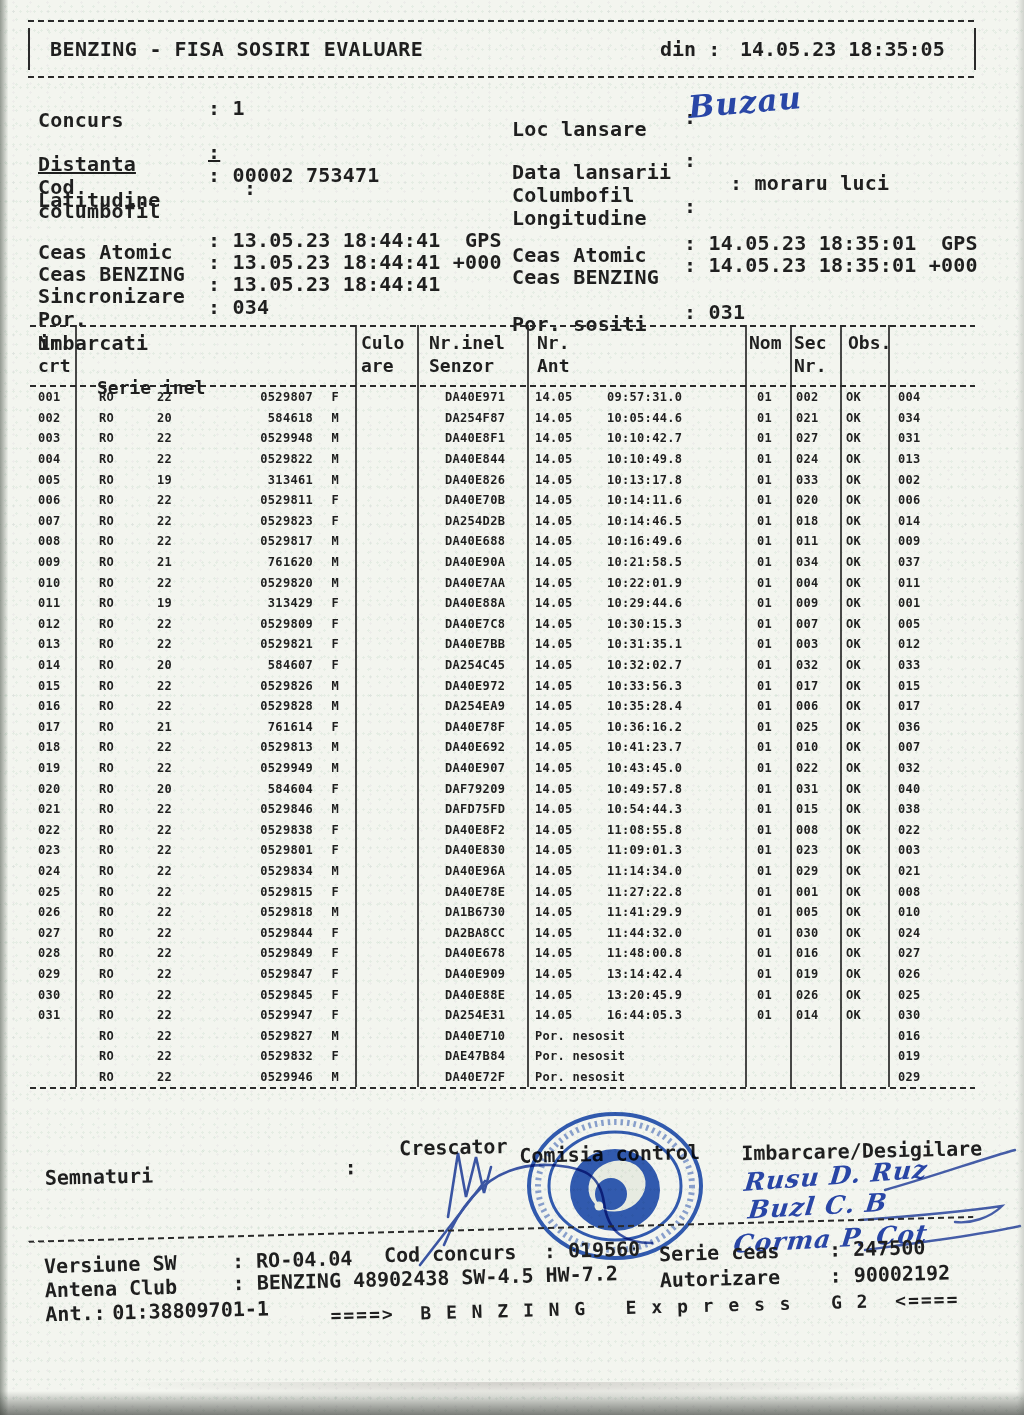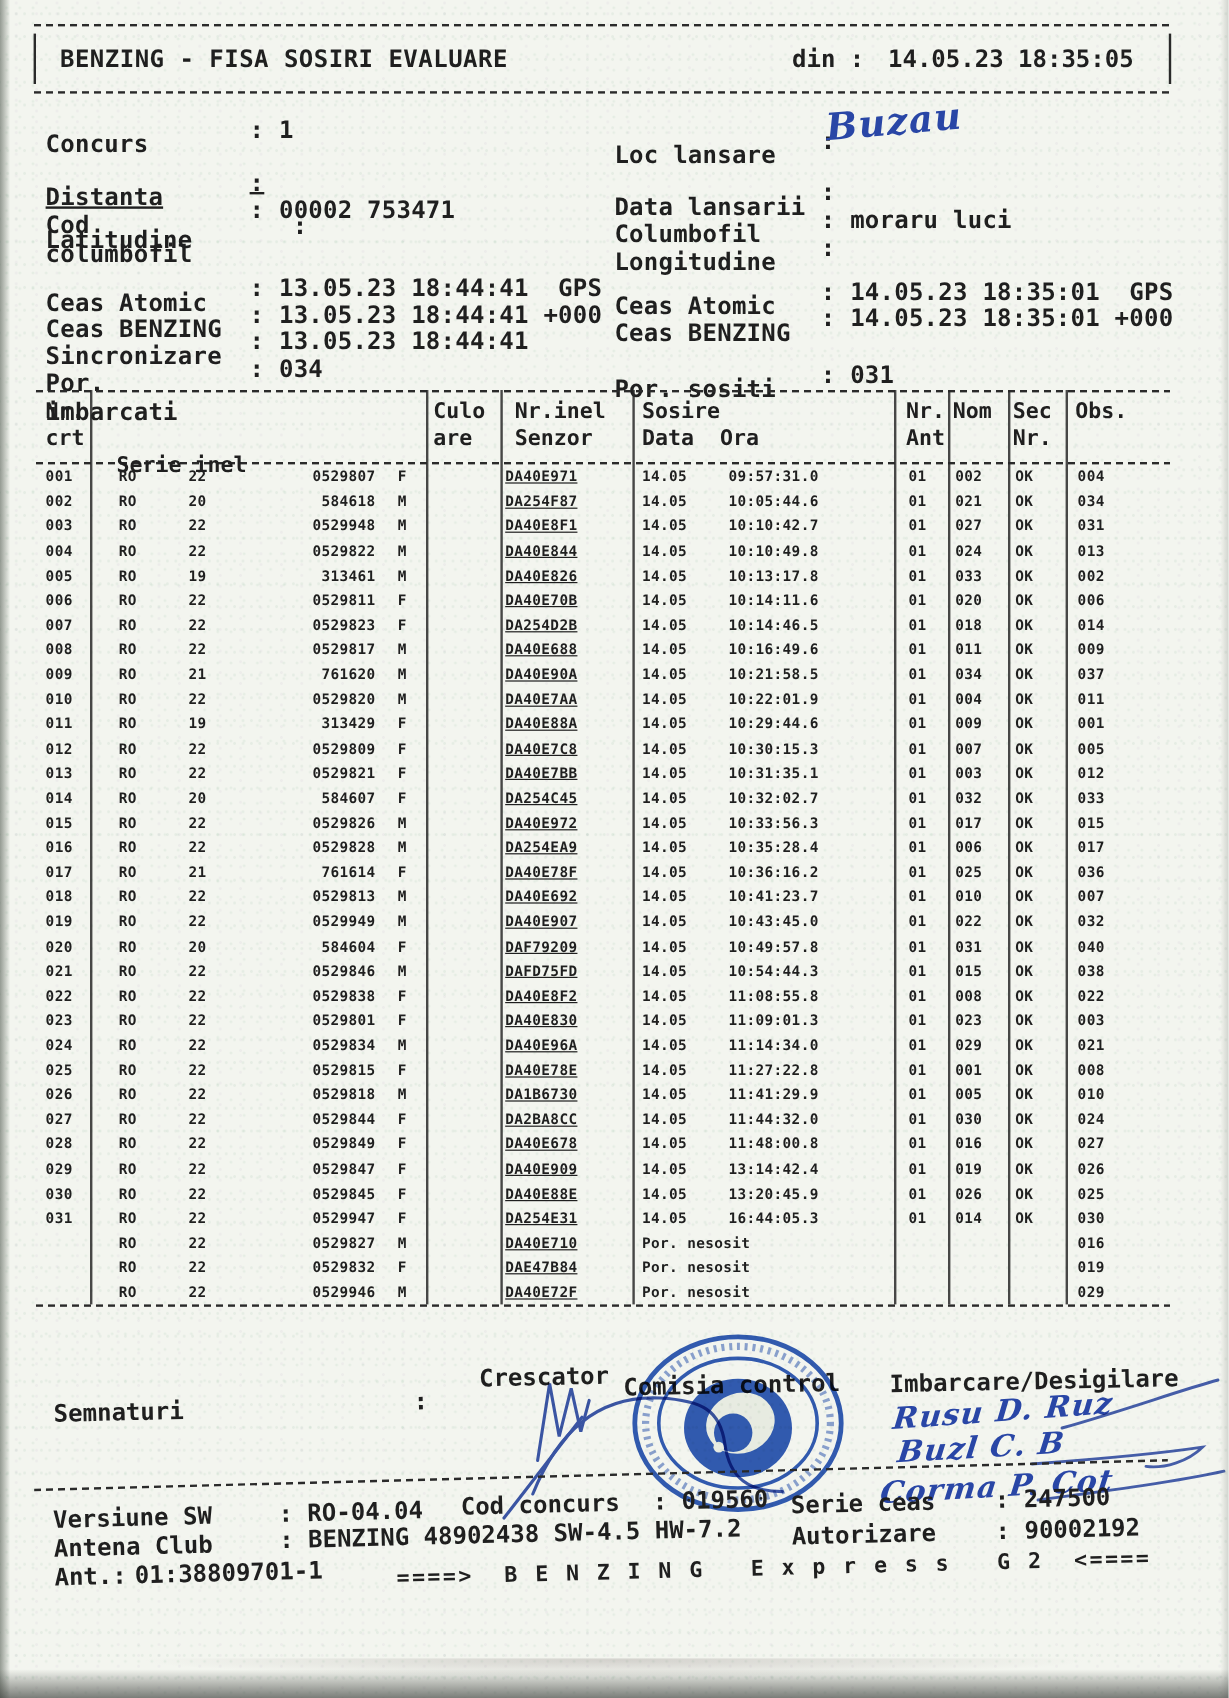--- a/index.html
+++ b/index.html
@@ -40,21 +40,21 @@
   .thead .hc span{display:block;line-height:23px;white-space:pre;}
   .tbody{position:absolute;left:0;top:62px;width:100%;}
   .trow{display:grid;grid-template-columns:45px 280px 62px 110px 218px 45px 50px 48px 87px;
     height:20.6px;align-items:center;font-size:12px;letter-spacing:.3px;}
   .trow div{white-space:pre;}
   .c-nr{padding-left:8px;}
   .c-serie{display:flex;align-items:center;padding-left:24px;}
   .serie-country{width:58px;}.serie-year{width:44px;}.serie-ring{width:112px;text-align:right;}
   .serie-sex{margin-left:auto;margin-right:16px;}
   .c-culo{padding-left:6px;}
-  .c-senzor{padding-left:4px;text-decoration:underline;}
+  .c-senzor{padding-left:28px;}
   .c-sosire{padding-left:8px;display:flex;}
   .sosire-date{min-width:72px;}
   .c-ant{padding-left:12px;}.c-nom{padding-left:6px;}.c-sec{padding-left:6px;}.c-obs{padding-left:10px;}
   
   .sig{position:absolute;left:0;top:1118px;width:1024px;height:135px;transform:rotate(-1.2deg);font-size:20px;}
   .sig .t{position:absolute;}
   .hand-line{position:absolute;font-size:25px;letter-spacing:1px;}
   
   .foot{position:absolute;left:0;top:1228px;width:1024px;height:130px;transform:rotate(-1.5deg);font-size:20px;}
   .foot .dash{position:absolute;left:30px;top:0;width:945px;}
@@ -106,21 +106,21 @@
     </div>
 
   <div class="irow r" style="left:512px;top:105px;">
       <span class="lbl">Loc lansare</span>
       <span class="val">:</span>
     </div>
   <div class="irow r" style="left:512px;top:148px;">
       <span class="lbl">Data lansarii</span>
       <span class="val">:</span>
     </div>
-  <div class="irow r" style="left:512px;top:171px;">
+  <div class="irow r" style="left:512px;top:171px;gap:46px;">
       <span class="lbl">Columbofil</span>
       <span class="val">: moraru luci</span>
     </div>
   <div class="irow r" style="left:512px;top:194px;">
       <span class="lbl">Longitudine</span>
       <span class="val">:</span>
     </div>
 
   <div class="handwrite loc-hand">Buzau</div>
 
@@ -176,24 +176,20 @@
           <span>Serie inel</span>
           <span></span>
         </div>
       <div class="hc" style="padding-left:6px;">
           <span>Culo</span>
           <span>are</span>
         </div>
       <div class="hc" style="padding-left:12px;">
           <span>Nr.inel</span>
           <span>Senzor</span>
-        </div>
-      <div class="hc" style="padding-left:8px;">
-          <span>Sosire</span>
-          <span>Data  Ora</span>
         </div>
       <div class="hc" style="padding-left:10px;">
           <span>Nr.</span>
           <span>Ant</span>
         </div>
       <div class="hc" style="padding-left:4px;">
           <span>Nom</span>
           <span></span>
         </div>
       <div class="hc" style="padding-left:4px;">

